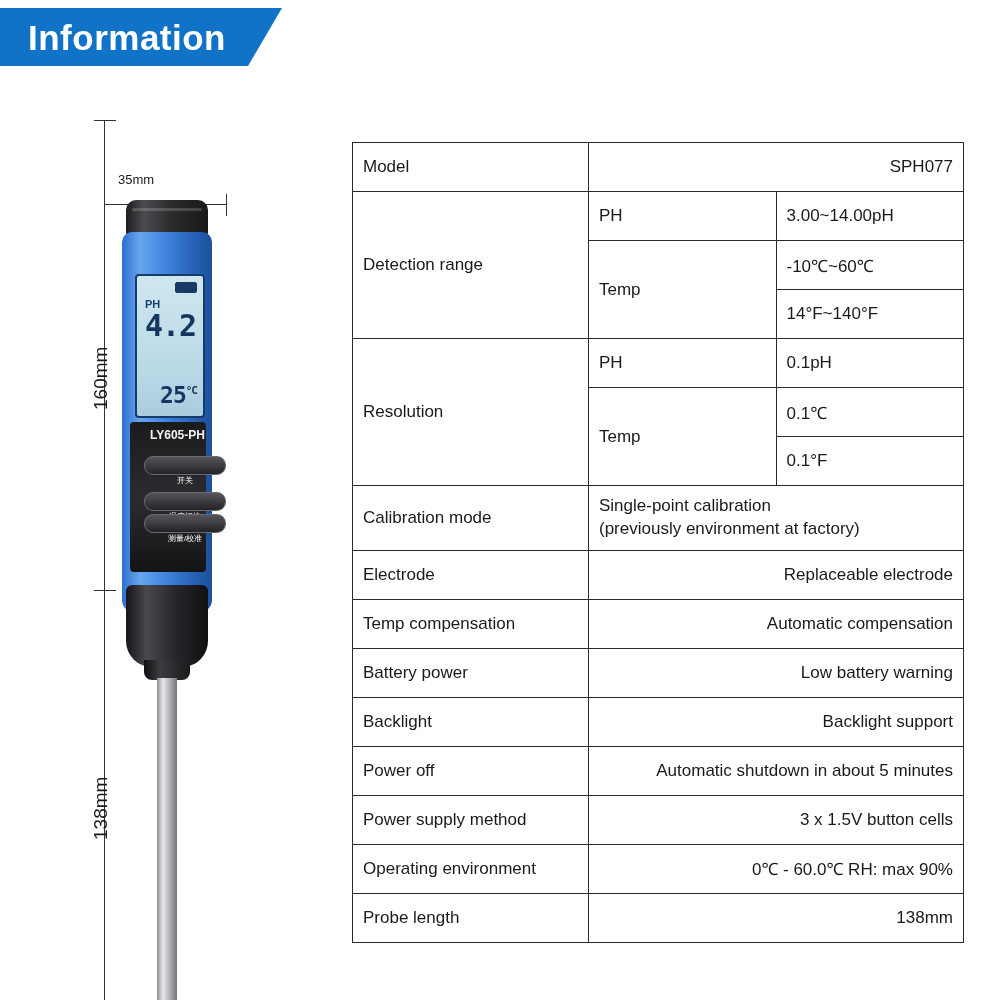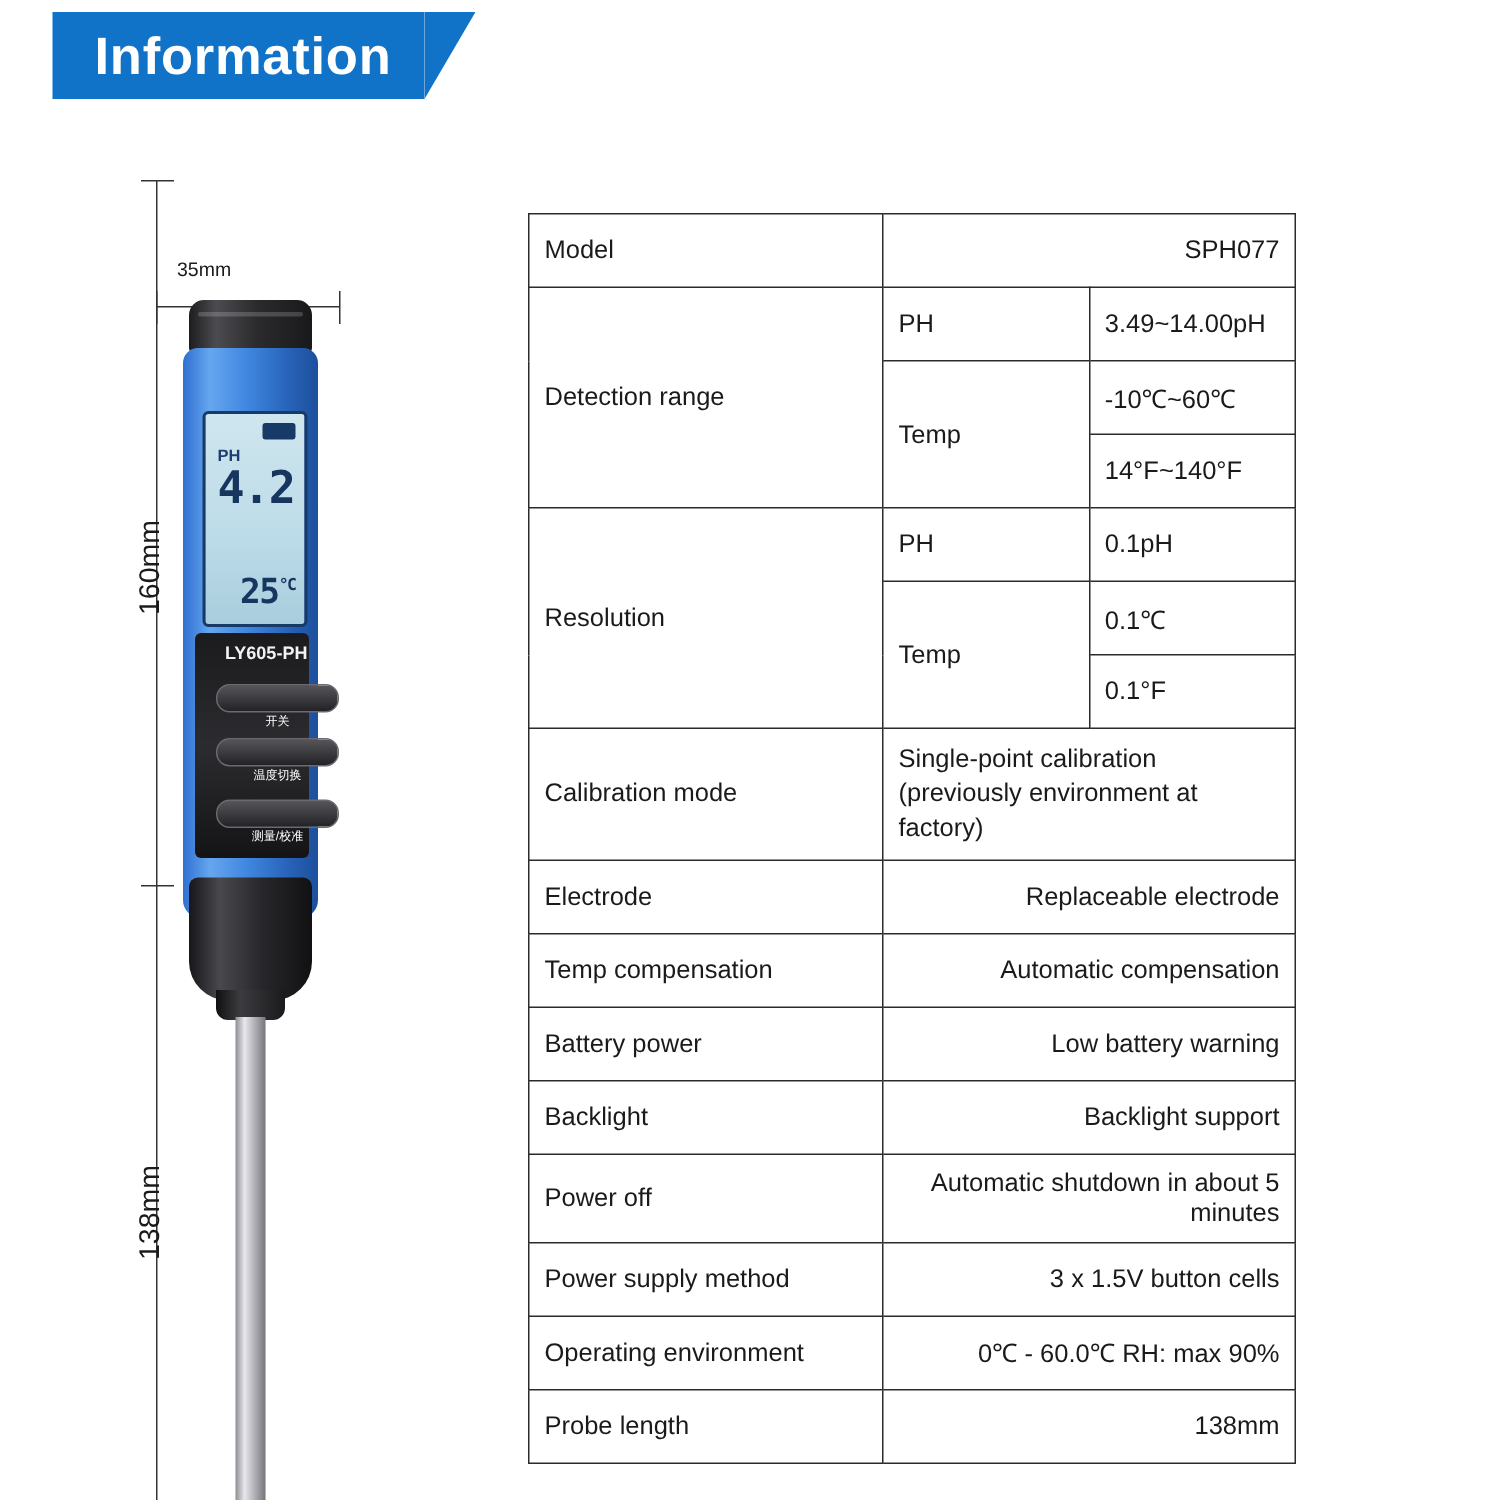--- a/index.html
+++ b/index.html
@@ -17,21 +17,20 @@
   }
 
   
   .header {
     position: absolute;
     top: 8px;
     left: 0;
     height: 58px;
     display: flex;
     align-items: flex-start;
-    padding-left: 35px;
   }
   .header-bar {
     background: #1173c8;
     display: flex;
     align-items: center;
     padding: 0 22px 0 28px;
     height: 58px;
   }
   .header-title {
     color: #ffffff;
@@ -227,21 +226,21 @@
     position: absolute;
     left: 0;
     right: 0;
     top: 18px;
     text-align: center;
     font-size: 8px;
     color: #ffffff;
   }
   .pen-btn-1 { top: 34px; }
   .pen-btn-2 { top: 70px; }
-  .pen-btn-3 { top: 111px; }
+  .pen-btn-3 { top: 92px; }
 
   .pen-neck {
     position: absolute;
     left: 18px;
     top: 385px;
     width: 82px;
     height: 82px;
     background: linear-gradient(90deg,#17171a 0%, #48484d 25%, #27272b 60%, #111113 100%);
     border-radius: 6px 6px 26px 26px;
   }
@@ -261,21 +260,21 @@
     width: 20px;
     height: 330px;
     background: linear-gradient(90deg,#8d8d93 0%, #e7e7ec 30%, #b6b6bd 60%, #75757b 100%);
   }
 
   
   .spec-table {
     position: absolute;
     left: 352px;
     top: 142px;
-    width: 512px;
+    width: 612px;
     border-collapse: collapse;
     table-layout: fixed;
   }
   .spec-table td {
     border: 1px solid #2b2b2b;
     font-size: 17px;
     padding: 9px 10px;
     vertical-align: middle;
     height: 30px;
   }
@@ -346,21 +345,21 @@
 <table class="spec-table">
   <tbody>
     <tr>
       <td class="col-label">Model</td>
       <td class="center" colspan="2">SPH077</td>
     </tr>
 
     <tr>
       <td class="col-label" rowspan="3">Detection range</td>
       <td class="col-sub">PH</td>
-      <td>3.49~14.00pH</td>
+      <td>3.00~14.00pH</td>
     </tr>
     <tr>
       <td class="col-sub" rowspan="2">Temp</td>
       <td>-10℃~60℃</td>
     </tr>
     <tr>
       <td>14°F~140°F</td>
     </tr>
 
     <tr>

